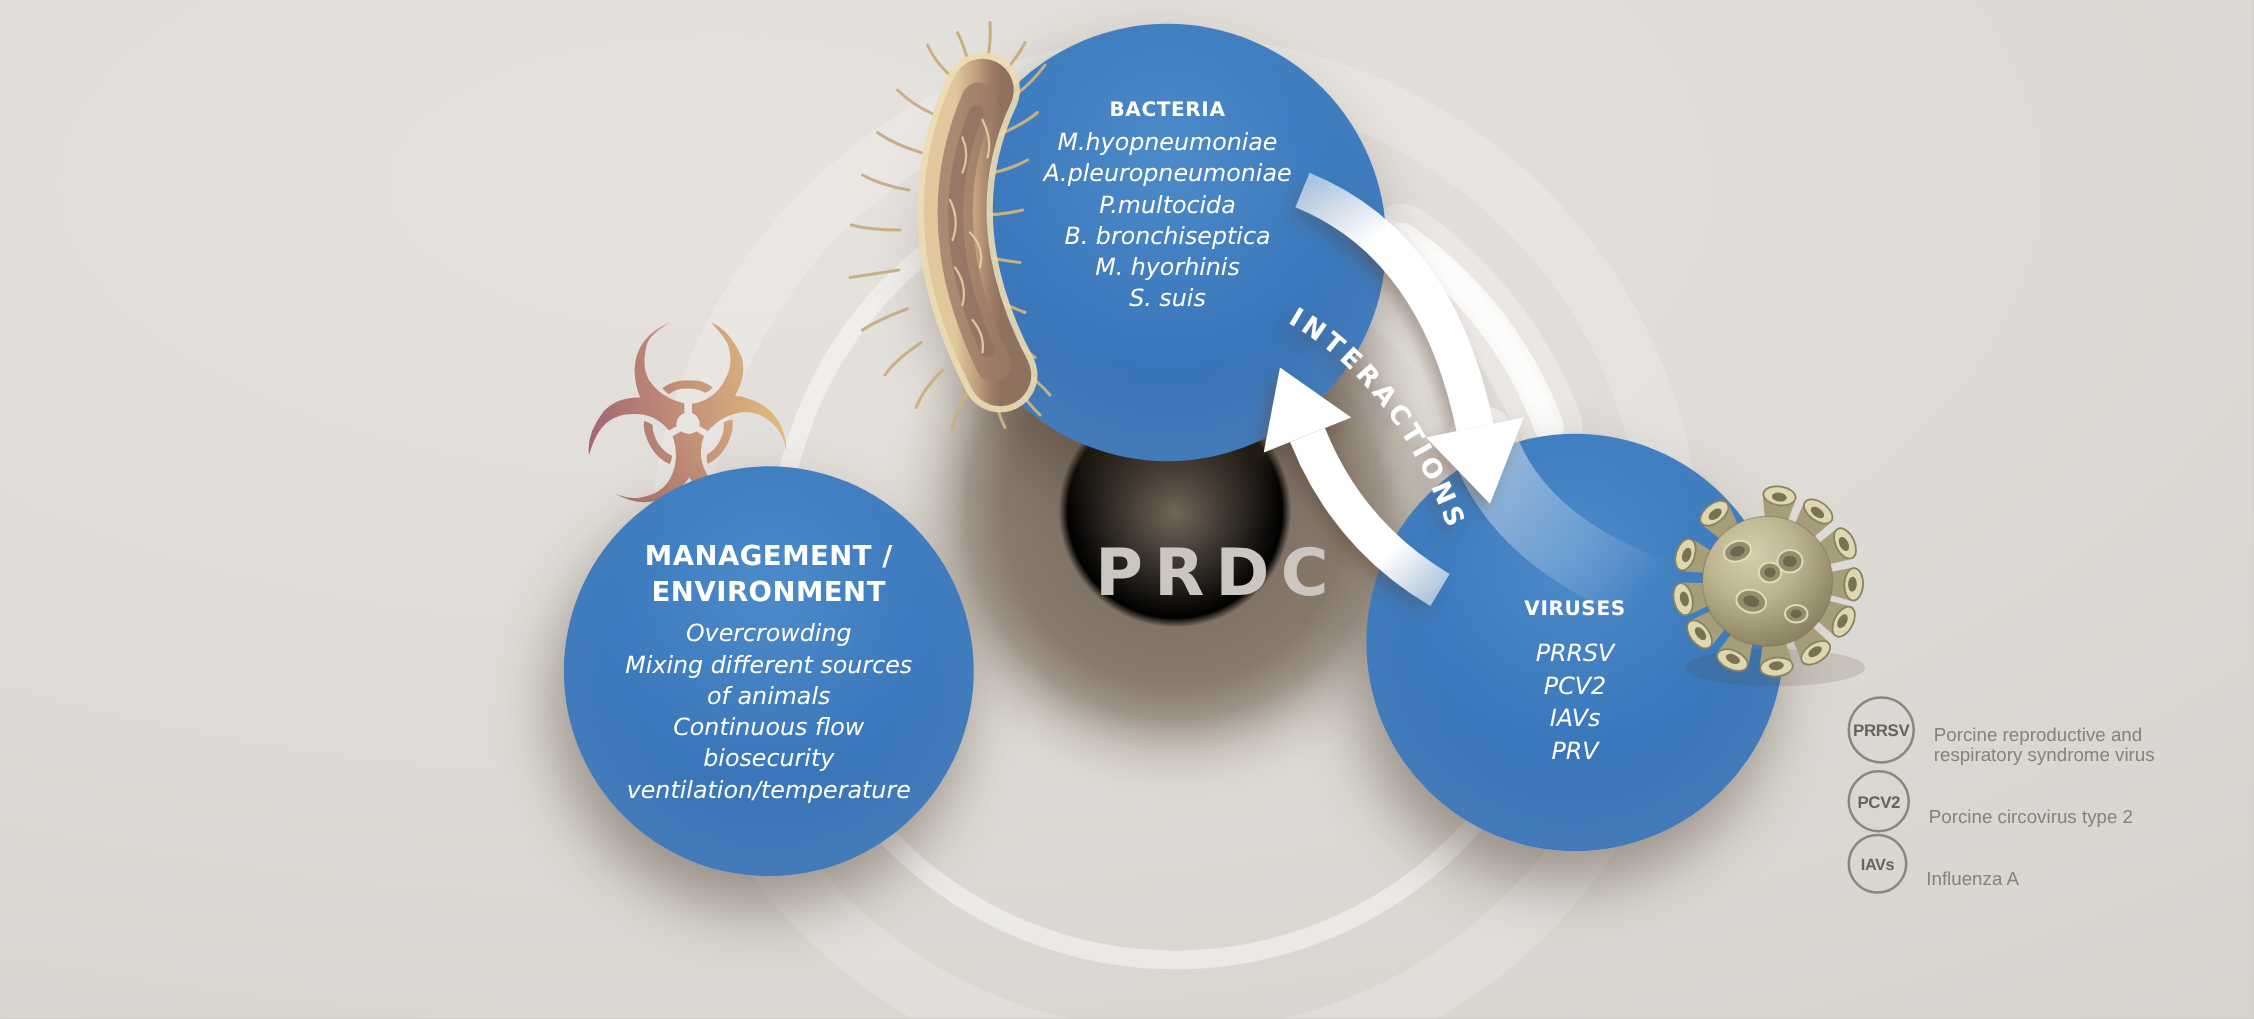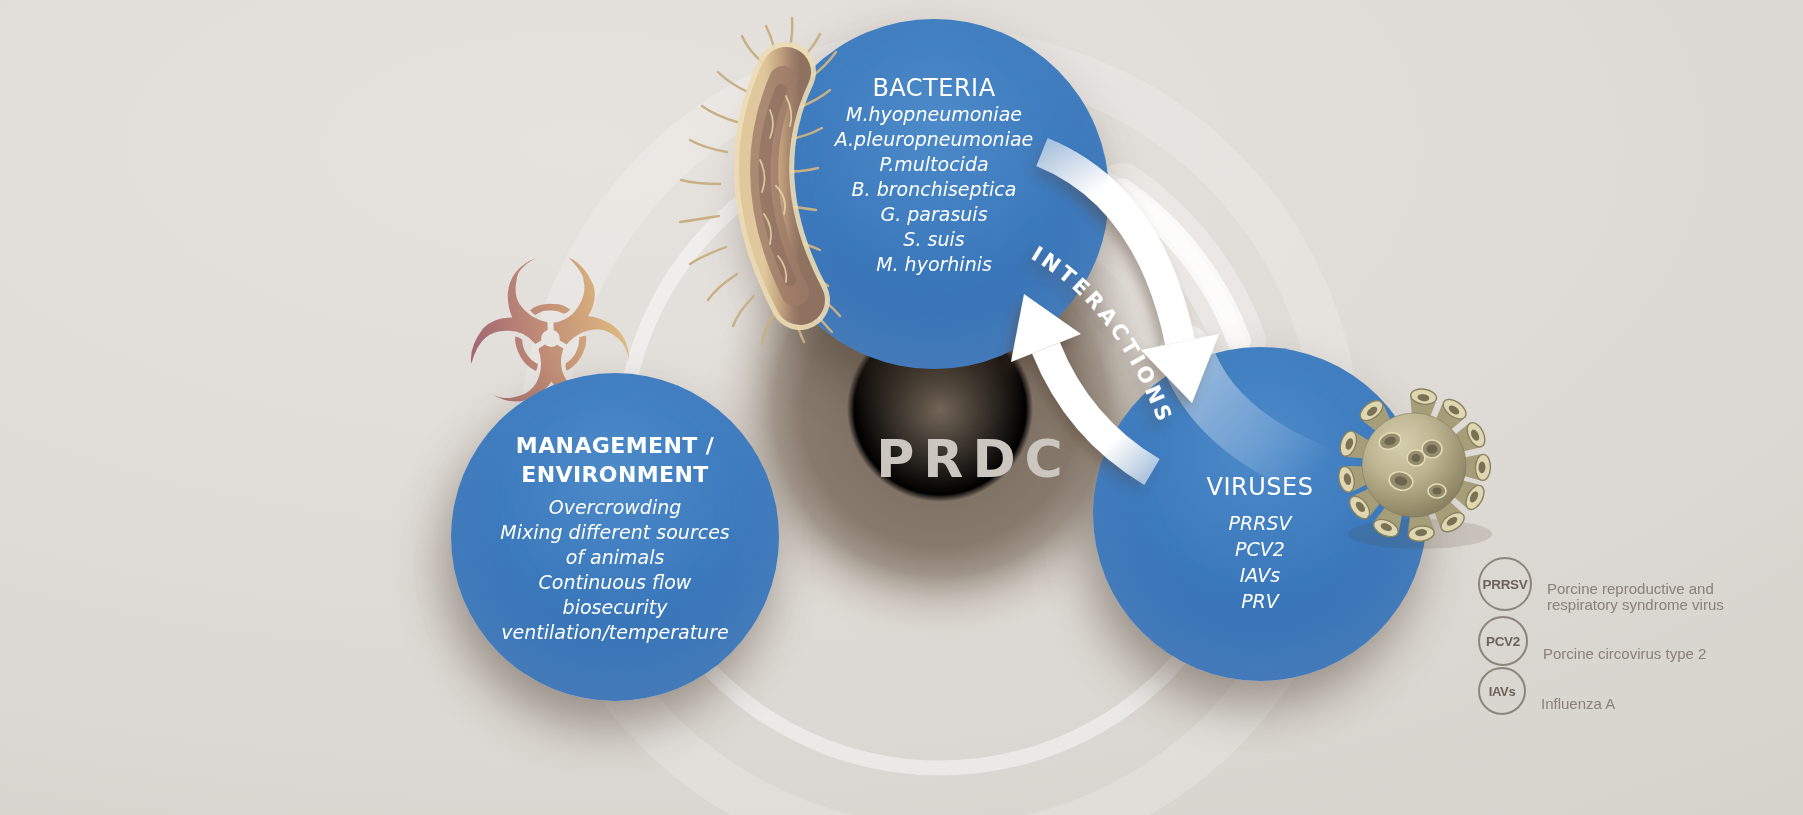--- a/index.html
+++ b/index.html
@@ -14,21 +14,21 @@
 
   
   .circle{
     position:absolute;border-radius:50%;color:#fff;text-align:center;z-index:3;
     background:radial-gradient(circle at 50% 30%, #4c8ac9 0%, #3c7abd 45%, #3069ad 80%, #346fb4 100%);
     box-shadow:-8px 26px 48px rgba(72,58,44,.45), inset 0 -34px 60px rgba(150,195,235,.22);
   }
   .circle-bacteria{left:759px;top:19px;width:350px;height:350px;}
   .circle-management{left:451px;top:373px;width:328px;height:328px;}
   .circle-viruses{left:1093px;top:347px;width:334px;height:334px;}
-  .c-title{font-weight:normal;font-size:24px;letter-spacing:.5px;line-height:28px;}
+  .c-title{font-weight:bold;font-size:16px;letter-spacing:.5px;line-height:28px;}
   .c-title2{font-weight:bold;font-size:22px;letter-spacing:.4px;line-height:29px;}
   .c-item{font-style:italic;font-size:19px;line-height:25px;}
   .circle-bacteria .c-title{padding-top:55px;}
   .circle-bacteria .c-list{}
   .circle-management .c-titleblock{padding-top:58px;}
   .circle-management .c-list{margin-top:6px;}
   .circle-viruses .c-title{padding-top:126px;}
   .circle-viruses .c-list{margin-top:9px;}
   .circle-viruses .c-item{line-height:26px;}
 
@@ -100,23 +100,22 @@
 
   <div class="biohazard">☣</div>
 
   <div class="circle circle-bacteria">
     <div class="c-title">BACTERIA</div>
     <div class="c-list">
       <div class="c-item">M.hyopneumoniae</div>
       <div class="c-item">A.pleuropneumoniae</div>
       <div class="c-item">P.multocida</div>
       <div class="c-item">B. bronchiseptica</div>
-      <div class="c-item">G. parasuis</div>
+      <div class="c-item">M. hyorhinis</div>
       <div class="c-item">S. suis</div>
-      <div class="c-item">M. hyorhinis</div>
     </div>
   </div>
 
   <div class="circle circle-management">
     <div class="c-titleblock">
       <div class="c-title2">MANAGEMENT /</div>
       <div class="c-title2">ENVIRONMENT</div>
     </div>
     <div class="c-list">
       <div class="c-item">Overcrowding</div>

